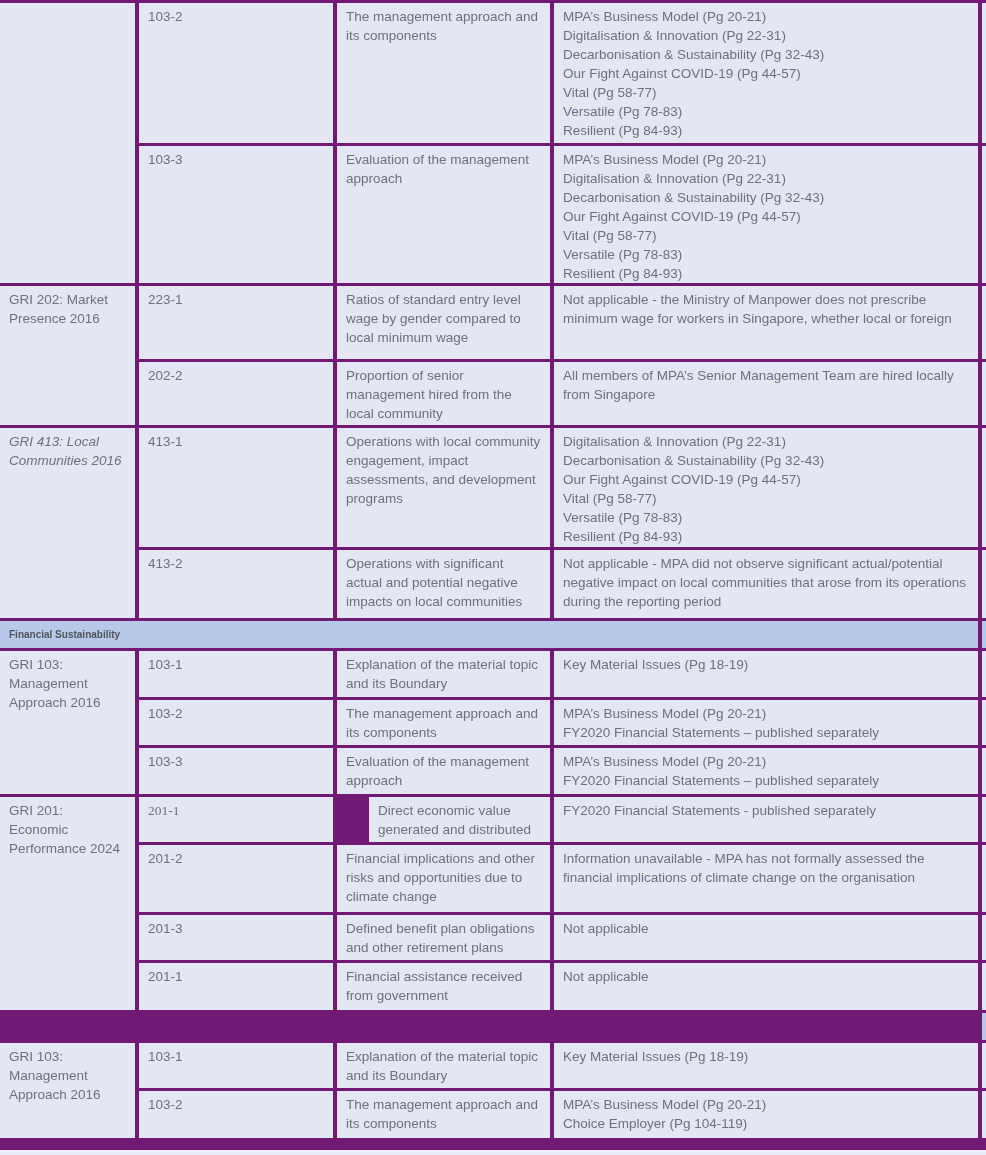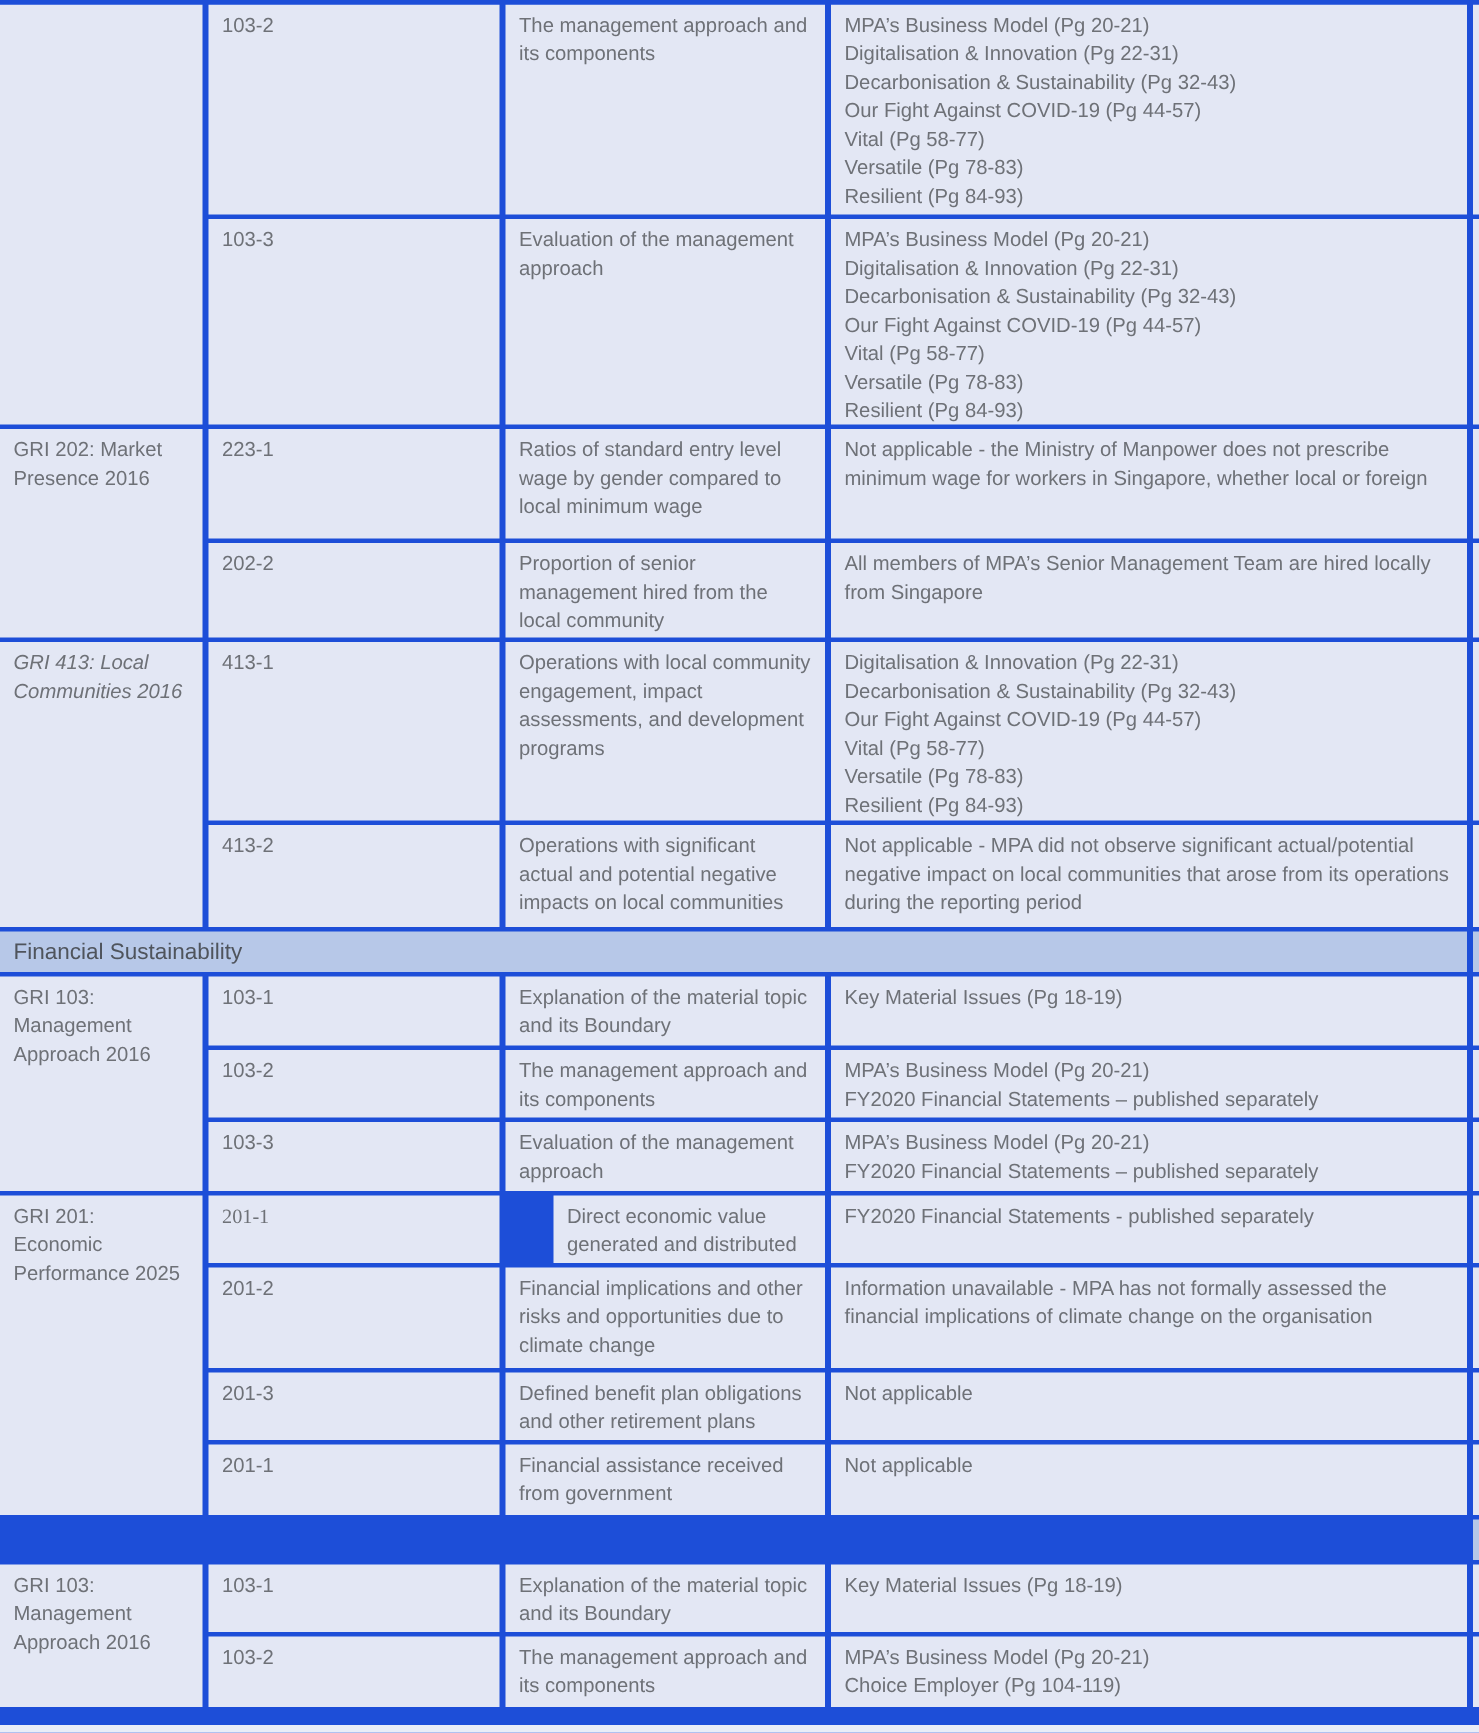--- a/index.html
+++ b/index.html
@@ -8,21 +8,21 @@
     background: #ffffff;
     width: 986px;
     height: 1155px;
     overflow: hidden;
     font-family: "Liberation Sans", sans-serif;
   }
   #stage {
     position: relative;
     width: 986px;
     height: 1155px;
-    background: #1d4ed8;
+    background: #701a75;
   }
   #gri-table {
     position: absolute;
     left: 0;
     top: 3px;
     width: 986px;
     display: grid;
     grid-template-columns: 135px 194px 213px 424px 6px;
     column-gap: 4px;
     row-gap: 3px;
@@ -34,22 +34,22 @@
     font-size: 13.5px;
     line-height: 19px;
     padding: 4px 9px 4px 9px;
     box-sizing: border-box;
     overflow: hidden;
   }
   .cell .ref-line { margin: 0; }
   .band {
     background: #b7c8e8;
     color: #4f545c;
-    font-weight: normal;
-    font-size: 15px;
+    font-weight: bold;
+    font-size: 10px;
     display: flex;
     align-items: center;
     padding: 0 9px;
     box-sizing: border-box;
   }
   .sliver {
     background: #e3e7f4;
     padding: 0;
   }
   .sliver.band-sliver { background: #b7c8e8; }
@@ -139,21 +139,21 @@
         <div class="ref-line">FY2020 Financial Statements – published separately</div>
       </div>
       <div class="sliver" style="grid-area: 9 / 5;"></div>
       <div class="cell" style="grid-area: 10 / 2;">103-3</div>
       <div class="cell" style="grid-area: 10 / 3;">Evaluation of the management approach</div>
       <div class="cell" style="grid-area: 10 / 4;">
         <div class="ref-line">MPA’s Business Model (Pg 20-21)</div>
         <div class="ref-line">FY2020 Financial Statements – published separately</div>
       </div>
       <div class="sliver" style="grid-area: 10 / 5;"></div>
-      <div class="cell" style="grid-area: 11 / 1 / span 4;">GRI 201: Economic Performance 2025</div>
+      <div class="cell" style="grid-area: 11 / 1 / span 4;">GRI 201: Economic Performance 2024</div>
       <div class="cell" style="grid-area: 11 / 2; font-family: Liberation Serif, serif;">201-1</div>
       <div class="cell" style="grid-area: 11 / 3; margin-left: 32px;">Direct economic value generated and distributed</div>
       <div class="cell" style="grid-area: 11 / 4;">
         <div class="ref-line">FY2020 Financial Statements - published separately</div>
       </div>
       <div class="sliver" style="grid-area: 11 / 5;"></div>
       <div class="cell" style="grid-area: 12 / 2;">201-2</div>
       <div class="cell" style="grid-area: 12 / 3;">Financial implications and other risks and opportunities due to climate change</div>
       <div class="cell" style="grid-area: 12 / 4;">
         <div class="ref-line">Information unavailable - MPA has not formally assessed the financial implications of climate change on the organisation</div>

